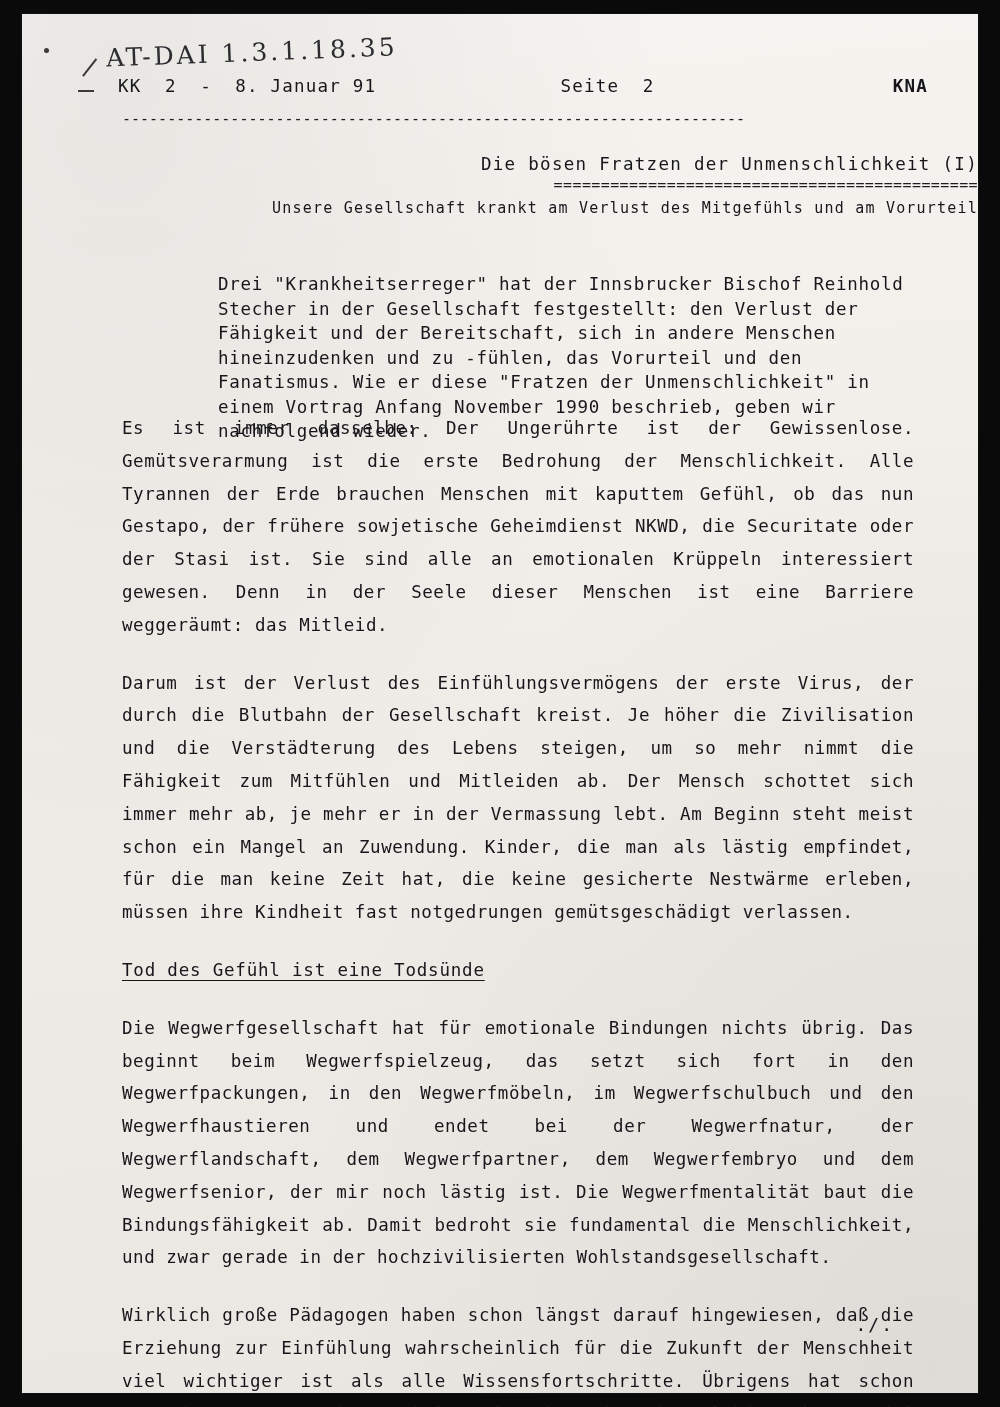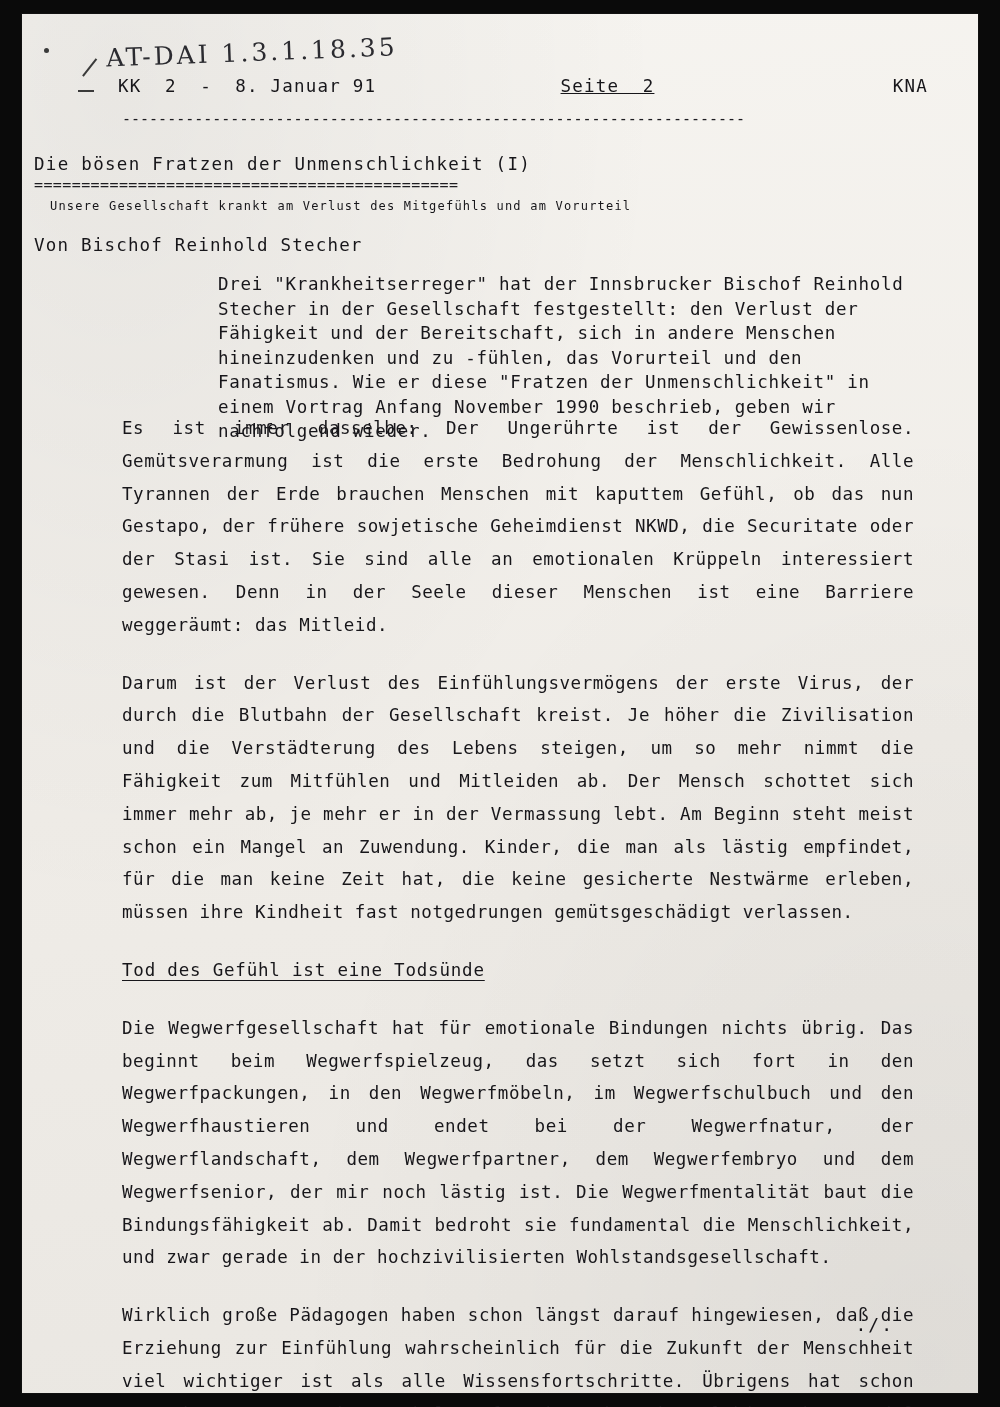--- a/index.html
+++ b/index.html
@@ -86,58 +86,56 @@
     letter-spacing: 1.2px;
     display: flex;
     align-items: center;
   }
   .header-left { white-space: pre; }
   .header-center {
     flex: 1;
     text-align: center;
     white-space: pre;
     padding-right: 54px;
-    text-decoration: underline;
-  }
-  .header-right { white-space: pre; }
+  }
+  .header-right { white-space: pre; font-weight: bold; }
 
   .rule {
     position: absolute;
     left: 100px;
     top: 96px;
     width: 800px;
     font-size: 15px;
     letter-spacing: 0px;
     color: #1d1c20;
     overflow: hidden;
     white-space: nowrap;
   }
 
   
   .title-block {
     position: absolute;
     left: 0;
     top: 140px;
     width: 956px;
-    text-align: left;
-    padding-left: 12px;
+    text-align: right;
   }
   .title-main {
     font-size: 17.5px;
     letter-spacing: 1.3px;
     margin-bottom: 2px;
   }
   .title-eq {
     font-size: 15px;
     letter-spacing: 0.4px;
     margin-bottom: 5px;
     color: #1d1c20;
   }
   .title-sub {
-    font-size: 12px;
+    font-size: 15px;
     letter-spacing: 1.2px;
     margin-bottom: 22px;
     margin-left: 16px;
   }
   .byline {
     font-size: 17.5px;
     letter-spacing: 1.2px;
   }
 
   
@@ -201,21 +199,20 @@
       <span class="header-center">Seite  2</span>
       <span class="header-right">KNA</span>
     </div>
 
     <div class="rule">---------------------------------------------------------------------</div>
 
     <div class="title-block">
       <div class="title-main">Die bösen Fratzen der Unmenschlichkeit (I)</div>
       <div class="title-eq">=============================================</div>
       <div class="title-sub">Unsere Gesellschaft krankt am Verlust des Mitgefühls und am Vorurteil</div>
-      <div class="byline">Von Bischof Reinhold Stecher</div>
     </div>
 
     <div class="lead">Drei "Krankheitserreger" hat der Innsbrucker Bischof Reinhold Stecher in der Gesellschaft festgestellt: den Verlust der Fähigkeit und der Bereitschaft, sich in andere Menschen hineinzudenken und zu -fühlen, das Vorurteil und den Fanatismus. Wie er diese "Fratzen der Unmenschlichkeit" in einem Vortrag Anfang November 1990 beschrieb, geben wir nachfolgend wieder.</div>
 
     <div class="body">
       <p>Es ist immer dasselbe: Der Ungerührte ist der Gewissenlose. Gemütsverarmung ist die erste Bedrohung der Menschlichkeit. Alle Tyrannen der Erde brauchen Menschen mit kaputtem Gefühl, ob das nun Gestapo, der frühere sowjetische Geheimdienst NKWD, die Securitate oder der Stasi ist. Sie sind alle an emotionalen Krüppeln interessiert gewesen. Denn in der Seele dieser Menschen ist eine Barriere weggeräumt: das Mitleid.</p>
       <p>Darum ist der Verlust des Einfühlungsvermögens der erste Virus, der durch die Blutbahn der Gesellschaft kreist. Je höher die Zivilisation und die Verstädterung des Lebens steigen, um so mehr nimmt die Fähigkeit zum Mitfühlen und Mitleiden ab. Der Mensch schottet sich immer mehr ab, je mehr er in der Vermassung lebt. Am Beginn steht meist schon ein Mangel an Zuwendung. Kinder, die man als lästig empfindet, für die man keine Zeit hat, die keine gesicherte Nestwärme erleben, müssen ihre Kindheit fast notgedrungen gemütsgeschädigt verlassen.</p>
       <p class="subhead">Tod des Gefühl ist eine Todsünde</p>
       <p>Die Wegwerfgesellschaft hat für emotionale Bindungen nichts übrig. Das beginnt beim Wegwerfspielzeug, das setzt sich fort in den Wegwerfpackungen, in den Wegwerfmöbeln, im Wegwerfschulbuch und den Wegwerfhaustieren und endet bei der Wegwerfnatur, der Wegwerflandschaft, dem Wegwerfpartner, dem Wegwerfembryo und dem Wegwerfsenior, der mir noch lästig ist. Die Wegwerfmentalität baut die Bindungsfähigkeit ab. Damit bedroht sie fundamental die Menschlichkeit, und zwar gerade in der hochzivilisierten Wohlstandsgesellschaft.</p>
       <p>Wirklich große Pädagogen haben schon längst darauf hingewiesen, daß die Erziehung zur Einfühlung wahrscheinlich für die Zukunft der Menschheit viel wichtiger ist als alle Wissensfortschritte. Übrigens hat schon Konrad Lorenz von der Verhaltensforschung her darauf hingewiesen, daß der Tod des Gefühls eine der Todsünden der zivilisierten Menschheit sei. In dieser Entwicklung schlummern traurige Aussichten, und wir erkennen sofort, daß es dann ziemlich gleichgültig ist, welche Ideologie sich dieses Defizits bedient.</p>

